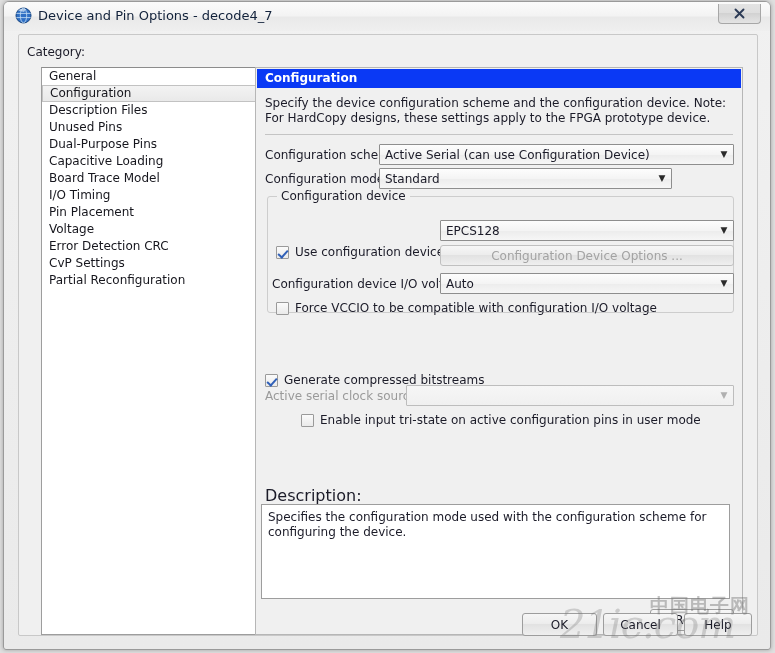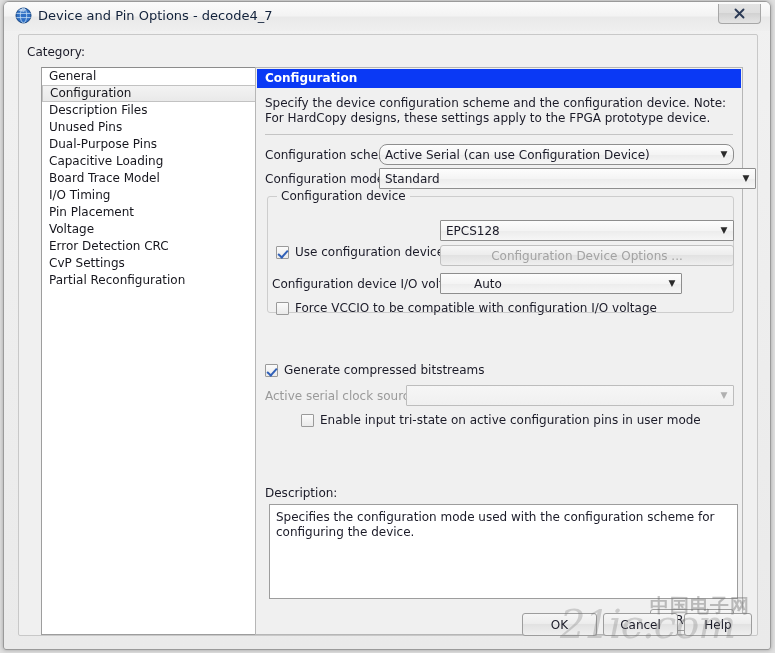--- a/index.html
+++ b/index.html
@@ -246,25 +246,25 @@
     align-items: center;
     justify-content: center;
     color: #1b1b28;
   }
   .btn.disabled { color: #a3a3a3; border-color: #c0c0c0; }
 
   
   .desc-label {
     position: absolute;
     left: 9px; top: 418px;
-    font-size: 12px;
+    font-size: 16px;
   }
   .desc-box {
     position: absolute;
-    left: 13px; top: 436px;
+    left: 5px; top: 436px;
     width: 469px; height: 95px;
     box-sizing: border-box;
     background: #ffffff;
     border: 1px solid #9d9d9d;
     padding: 5px 6px;
     font-size: 12px;
     line-height: 15px;
   }
 
   
@@ -338,27 +338,27 @@
 
     <div class="panel">
 
       <div class="panel-header">Configuration</div>
 
       <div class="panel-desc">Specify the device configuration scheme and the configuration device. Note: For HardCopy designs, these settings apply to the FPGA prototype device.</div>
 
       <div class="hr"></div>
 
       <span class="row-label" style="left:9px; top:80px;">Configuration scheme:</span>
-      <div class="combo" style="left:123px; top:76px; width:355px;border-radius:8px;">
+      <div class="combo" style="left:123px; top:76px; width:355px;">
         <span class="val">Active Serial (can use Configuration Device)</span>
         <span class="arrow">▼</span>
       </div>
 
       <span class="row-label" style="left:9px; top:104px;">Configuration mode:</span>
-      <div class="combo" style="left:123px; top:100px; width:377px;">
+      <div class="combo" style="left:123px; top:100px; width:293px;">
         <span class="val">Standard</span>
         <span class="arrow">▼</span>
       </div>
 
       <div class="groupbox" style="left:11px; top:128px; width:467px; height:117px;">
         <span class="gb-title">Configuration device</span>
       </div>
 
       <div class="combo" style="left:184px; top:152px; width:294px;">
         <span class="val">EPCS128</span>
@@ -368,31 +368,31 @@
       <div class="cb" style="left:20px; top:177px;">
         <span class="box checked"></span>
         <span class="lbl">Use configuration device:</span>
       </div>
 
       <div class="btn disabled" style="left:184px; top:177px; width:294px; height:21px;">
         <span>Configuration Device Options ...</span>
       </div>
 
       <span class="row-label" style="left:16px; top:209px;">Configuration device I/O voltage:</span>
-      <div class="combo" style="left:184px; top:205px; width:242px;padding-left:28px;">
+      <div class="combo" style="left:184px; top:205px; width:294px;">
         <span class="val">Auto</span>
         <span class="arrow">▼</span>
       </div>
 
       <div class="cb" style="left:20px; top:233px;">
         <span class="box"></span>
         <span class="lbl">Force VCCIO to be compatible with configuration I/O voltage</span>
       </div>
 
-      <div class="cb" style="left:9px; top:295px;">
+      <div class="cb" style="left:9px; top:305px;">
         <span class="box checked"></span>
         <span class="lbl">Generate compressed bitstreams</span>
       </div>
 
       <span class="row-label dim" style="left:9px; top:321px;">Active serial clock source:</span>
       <div class="combo disabled" style="left:150px; top:317px; width:328px;">
         <span class="val"></span>
         <span class="arrow">▼</span>
       </div>
 

